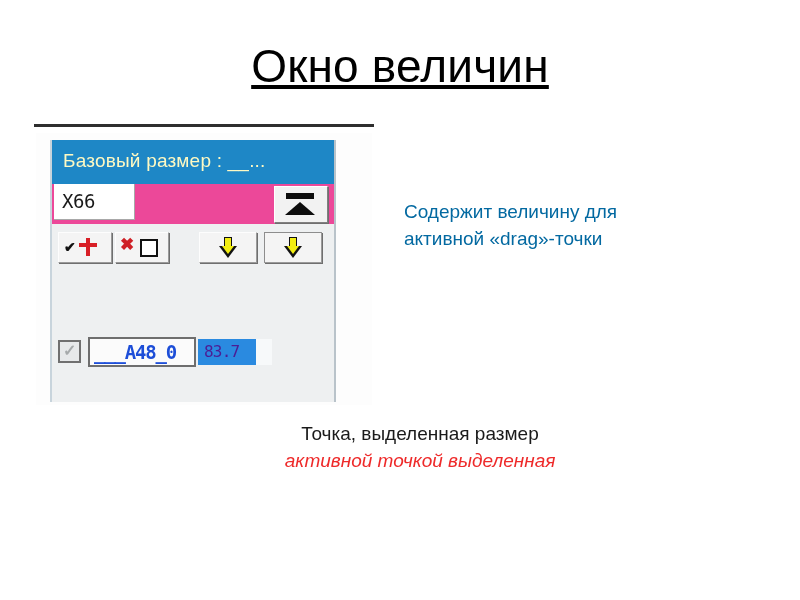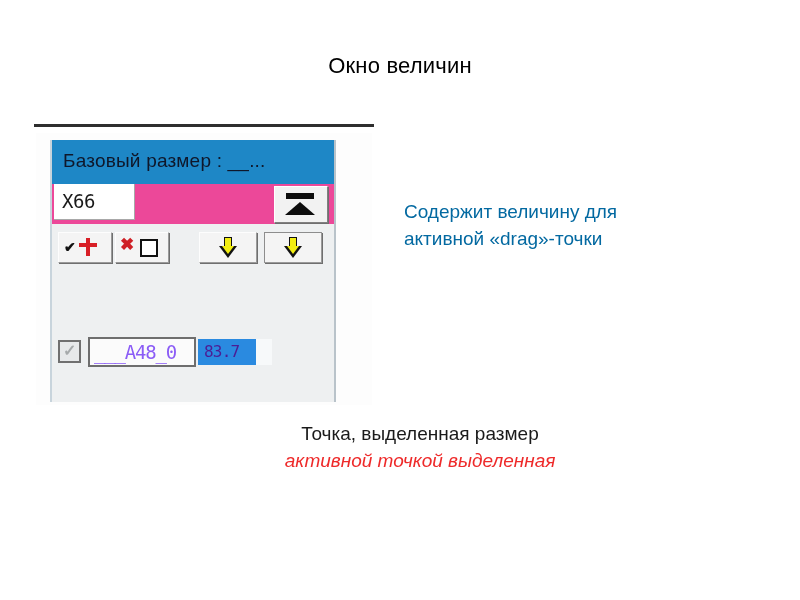--- a/index.html
+++ b/index.html
@@ -15,25 +15,26 @@
     position: relative;
   }
 
   
   #slide-title {
     position: absolute;
     left: 0;
     top: 45px;
     width: 800px;
     text-align: center;
-    font-size: 22px;
+    font-size: 46px;
     line-height: 42px;
     color: #000000;
     font-weight: 400;
     letter-spacing: 0.2px;
+    text-decoration: underline;
   }
 
   
   #divider {
     position: absolute;
     left: 34px;
     top: 124px;
     width: 340px;
     height: 3px;
     background: #2e2e2e;
@@ -70,21 +71,21 @@
     right: 0;
     height: 44px;
     background: #1e87c6;
   }
   .dialog-title-text {
     position: absolute;
     left: 11px;
     top: 9px;
     font-size: 19px;
     line-height: 24px;
-    color: #0f172a;
+    color: #fef9c3;
     white-space: nowrap;
     letter-spacing: 0.2px;
   }
 
   
   .row-tab {
     position: absolute;
     left: 0;
     top: 44px;
     right: 0;
@@ -283,24 +284,25 @@
     background: #fbfbfb;
     border: 2px solid #6e6e6e;
     box-sizing: border-box;
   }
   .value-name-text {
     position: absolute;
     left: 4px;
     top: 2px;
     font-size: 19px;
     line-height: 23px;
-    color: #8b5cf6;
+    color: #1d4ed8;
     font-family: "DejaVu Sans Mono", monospace;
     letter-spacing: -1.2px;
     white-space: nowrap;
+    font-weight: bold;
   }
   .value-readout {
     position: absolute;
     left: 146px;
     top: 3px;
     width: 74px;
     height: 26px;
     background: #f7f9fa;
   }
   .value-readout-hl {

